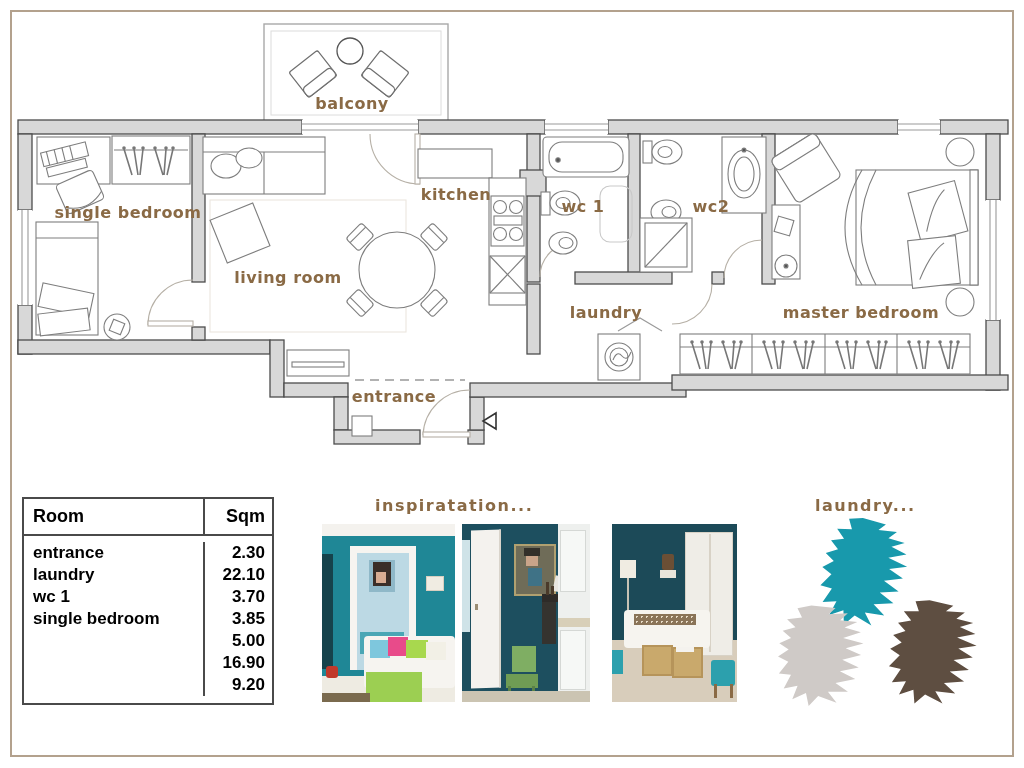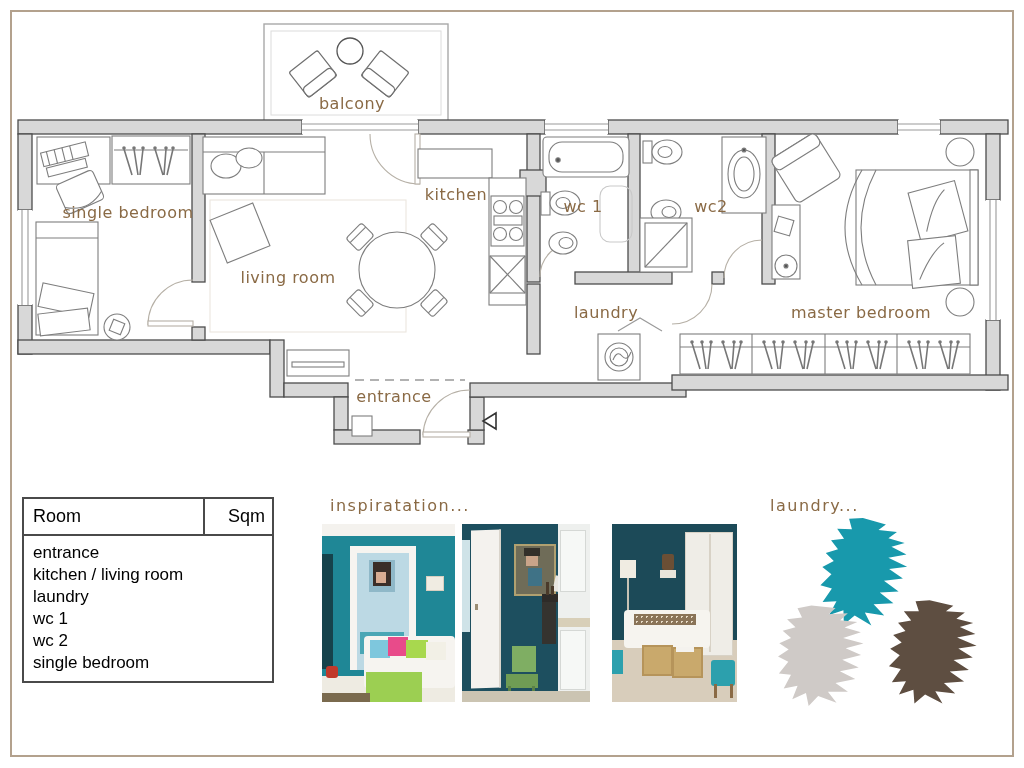--- a/index.html
+++ b/index.html
@@ -1,35 +1,35 @@
 <!DOCTYPE html>
 <html><head>
 <meta charset="utf-8">
 <style>
   html,body{margin:0;padding:0;background:#ffffff;}
   .page{position:relative;width:1024px;height:768px;background:#ffffff;overflow:hidden;
-        font-family:"Liberation Sans",sans-serif;}
+        font-family:"Liberation Sans",sans-serif;font-weight:bold;}
   .frame{position:absolute;left:10px;top:10px;right:10px;bottom:11px;border:2px solid #b3a18d;pointer-events:none;}
 
   
   .plan{position:absolute;left:0;top:0;width:1024px;height:490px;}
 
   
   .area-table{position:absolute;left:22px;top:497px;width:248px;background:#fff;
               border:2px solid #4a4a4a;color:#000;}
   .at-header{display:flex;align-items:stretch;border-bottom:2px solid #4a4a4a;font-size:18px;}
   .at-header .at-room{flex:1;padding:7px 0 7px 9px;}
   .at-header .at-sqm{width:60px;border-left:2px solid #4a4a4a;text-align:right;padding:7px 7px 7px 0;}
   .at-body{display:flex;padding:6px 0 7px 0;}
   .at-col-rooms{flex:1;padding-left:9px;}
   .at-col-vals{width:60px;border-left:2px solid #4a4a4a;text-align:right;padding-right:7px;}
   .at-cell{font-size:17px;line-height:22px;white-space:nowrap;}
 
   .section-label{position:absolute;font-family:"DejaVu Sans",sans-serif;font-size:16px;
-                 letter-spacing:1.5px;color:#8a6a45;}
+                 letter-spacing:1.5px;color:#8a6a45;margin-left:45px;}
 
   
   .photo{position:absolute;top:524px;height:178px;overflow:hidden;background:#1f8796;}
   .photo div{position:absolute;}
 
   .swatch{position:absolute;}
 
   .footer-title{position:absolute;top:720px;right:16px;font-family:"DejaVu Sans",sans-serif;
                 font-size:20px;letter-spacing:2.5px;color:#9c8774;white-space:nowrap;}
 </style>
@@ -280,25 +280,32 @@
   </svg>
 
   <div class="area-table">
     <div class="at-header">
       <div class="at-room">Room</div>
       <div class="at-sqm">Sqm</div>
     </div>
     <div class="at-body">
       <div class="at-col-rooms">
         <div class="at-cell">entrance</div>
-        <div class="at-cell">kitchen / living room</div>
         <div class="at-cell">laundry</div>
         <div class="at-cell">wc 1</div>
-        <div class="at-cell">wc 2</div>
         <div class="at-cell">single bedroom</div>
+      </div>
+      <div class="at-col-vals">
+        <div class="at-cell">2.30</div>
+        <div class="at-cell">22.10</div>
+        <div class="at-cell">3.70</div>
+        <div class="at-cell">3.85</div>
+        <div class="at-cell">5.00</div>
+        <div class="at-cell">16.90</div>
+        <div class="at-cell">9.20</div>
       </div>
     </div>
   </div>
 
   <div class="section-label" style="left:330px;top:496px;">inspiratation...</div>
 
   <div class="photo" style="left:322px;width:133px;">
     <div style="inset:0;background:#1f8796;"></div>
     <div style="left:0;top:0;width:133px;height:12px;background:#f4f2ee;"></div>
     <div style="left:0;top:30px;width:11px;height:115px;background:#16434c;"></div>

